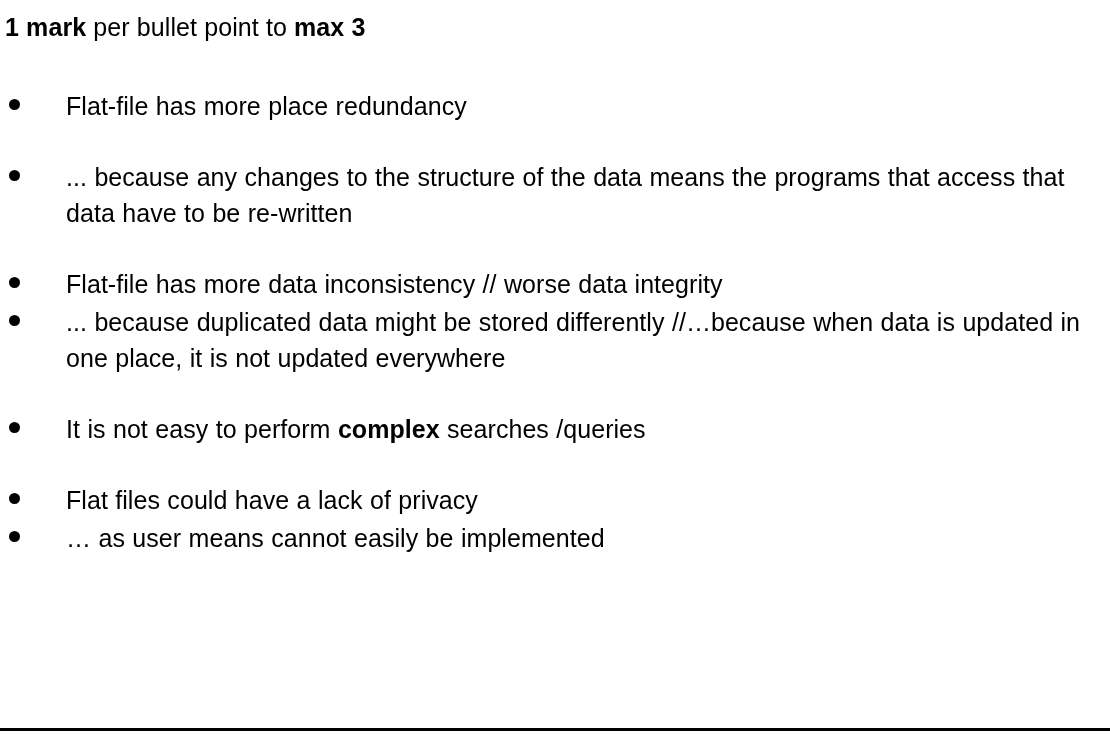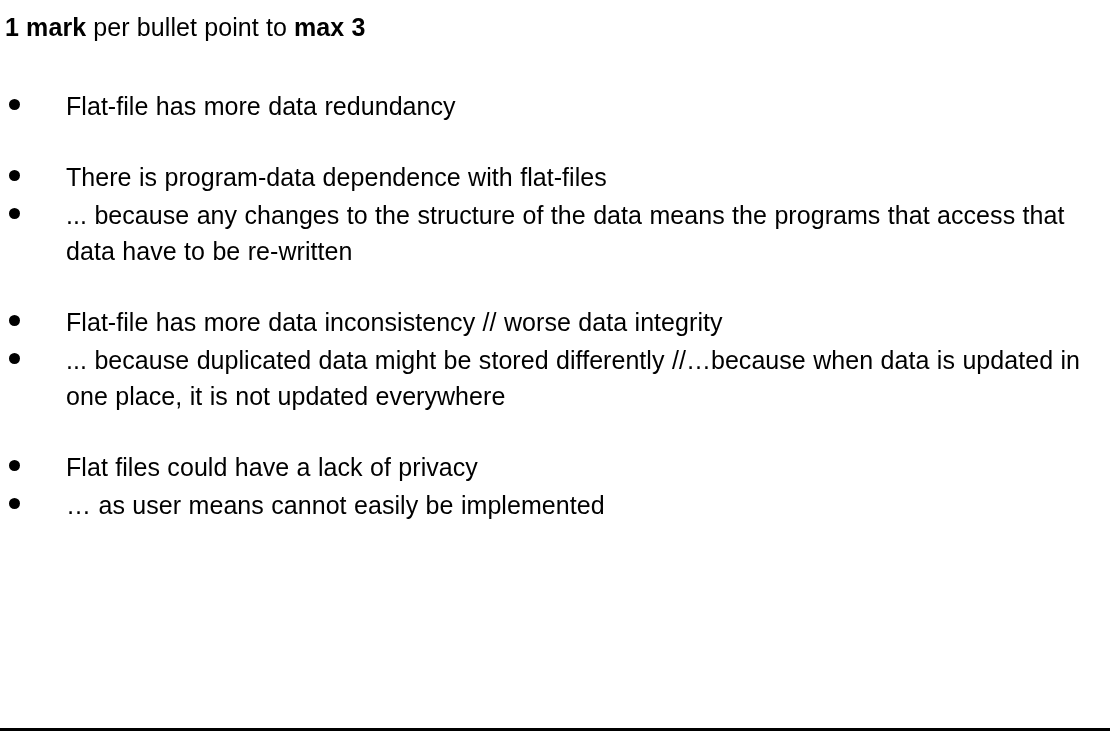--- a/index.html
+++ b/index.html
@@ -106,44 +106,44 @@
 <div class="page">
 
   <div class="heading">
     <span class="b">1 mark</span><span class="r"> per bullet point to </span><span class="b">max 3</span>
   </div>
 
   <div class="bullet-list">
       <div class="bullet-group">
         <div class="bullet-item">
           <span class="bullet-marker"></span>
-          <span class="bullet-text"><span>Flat-file has more data redundancy</span></span>
+          <span class="bullet-text"><span>Flat-file has more place redundancy</span></span>
         </div>
       </div>
       <div class="bullet-group">
-        <div class="bullet-item">
-          <span class="bullet-marker"></span>
-          <span class="bullet-text"><span>There is program-data dependence with flat-files</span></span>
-        </div>
         <div class="bullet-item">
           <span class="bullet-marker"></span>
           <span class="bullet-text"><span>... because any changes to the structure of the data means the programs that access that data have to be re-written</span></span>
         </div>
       </div>
       <div class="bullet-group">
         <div class="bullet-item">
           <span class="bullet-marker"></span>
           <span class="bullet-text"><span>Flat-file has more data inconsistency // worse data integrity</span></span>
         </div>
         <div class="bullet-item">
           <span class="bullet-marker"></span>
           <span class="bullet-text"><span>... because duplicated data might be stored differently //…because when data is updated in one place, it is not updated everywhere</span></span>
         </div>
       </div>
       <div class="bullet-group">
+        <div class="bullet-item">
+          <span class="bullet-marker"></span>
+          <span class="bullet-text"><span>It is not easy to perform </span><span class="b">complex</span><span> searches /queries</span></span>
+        </div>
       </div>
       <div class="bullet-group">
         <div class="bullet-item">
           <span class="bullet-marker"></span>
           <span class="bullet-text"><span>Flat files could have a lack of privacy</span></span>
         </div>
         <div class="bullet-item">
           <span class="bullet-marker"></span>
           <span class="bullet-text"><span>… as user means cannot easily be implemented</span></span>
         </div>

